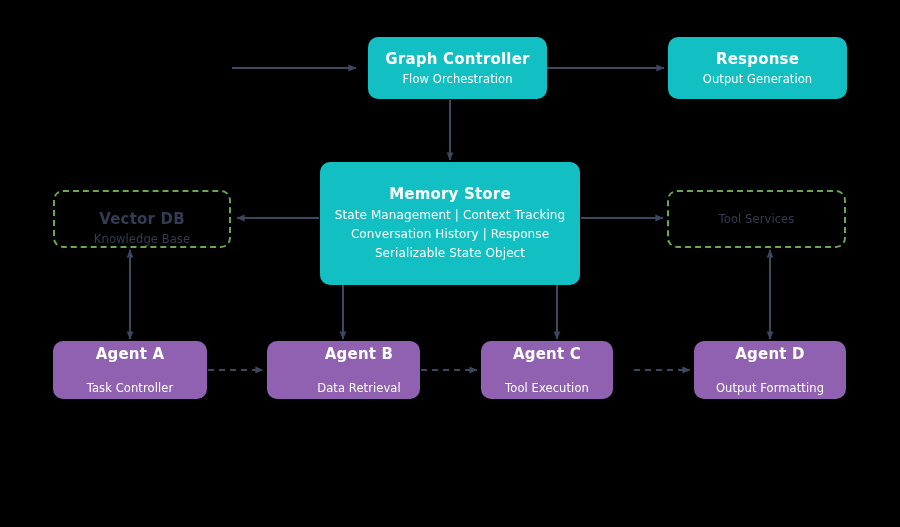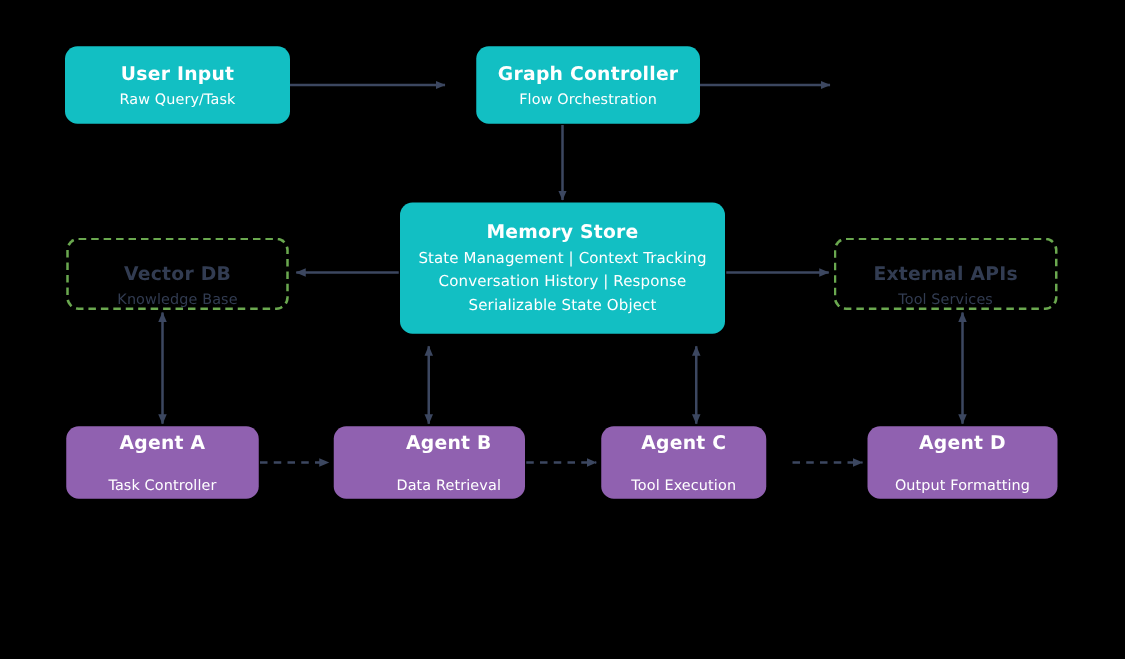--- a/index.html
+++ b/index.html
@@ -105,45 +105,44 @@
 
     <line x1="770" y1="250" x2="770" y2="339" stroke="#3c4760" stroke-width="2" marker-end="url(#arrowEnd)" marker-start="url(#arrowStart)"></line>
 
     <line x1="208" y1="370" x2="263" y2="370" stroke="#3c4760" stroke-width="2" stroke-dasharray="6 5" marker-end="url(#arrowEnd)"></line>
 
     <line x1="421" y1="370" x2="477" y2="370" stroke="#3c4760" stroke-width="2" stroke-dasharray="6 5" marker-end="url(#arrowEnd)"></line>
 
     <line x1="634" y1="370" x2="690" y2="370" stroke="#3c4760" stroke-width="2" stroke-dasharray="6 5" marker-end="url(#arrowEnd)"></line>
   </svg>
 
-  <div class="node teal" style="left:52px; top:37px; width:180px; height:62px;">
-    <div class="title">User Input</div>
-    <div class="sub">Raw Query/Task</div>
-  </div>
 
-  <div class="node teal" style="left:381px; top:37px; width:179px; height:62px;">
+  <div class="node teal" style="left:368px; top:37px; width:179px; height:62px;">
     <div class="title">Graph Controller</div>
     <div class="sub">Flow Orchestration</div>
   </div>
 
+  <div class="node teal" style="left:668px; top:37px; width:179px; height:62px;">
+    <div class="title">Response</div>
+    <div class="sub">Output Generation</div>
+  </div>
 
   <div class="node dashed" style="left:53px; top:190px; width:178px; height:58px;">
     <div class="title">Vector DB</div>
     <div class="sub">Knowledge Base</div>
   </div>
 
-  <div class="node teal memory" style="left:320px; top:162px; width:260px; height:105px;">
+  <div class="node teal memory" style="left:320px; top:162px; width:260px; height:123px;">
     <div class="title">Memory Store</div>
     <div class="sub">State Management | Context Tracking</div>
     <div class="sub">Conversation History | Response</div>
     <div class="sub">Serializable State Object</div>
   </div>
 
   <div class="node dashed" style="left:667px; top:190px; width:179px; height:58px;">
-    <div class="title">External APIs</div>
     <div class="sub">Tool Services</div>
   </div>
 
   <div class="node purple" style="left:53px; top:341px; width:154px; height:58px;">
     <div class="title">Agent A</div>
     <div class="sub">Task Controller</div>
   </div>
 
   <div class="node purple" style="left:267px; top:341px; width:153px; height:58px;padding-left:31px;">
     <div class="title">Agent B</div>

